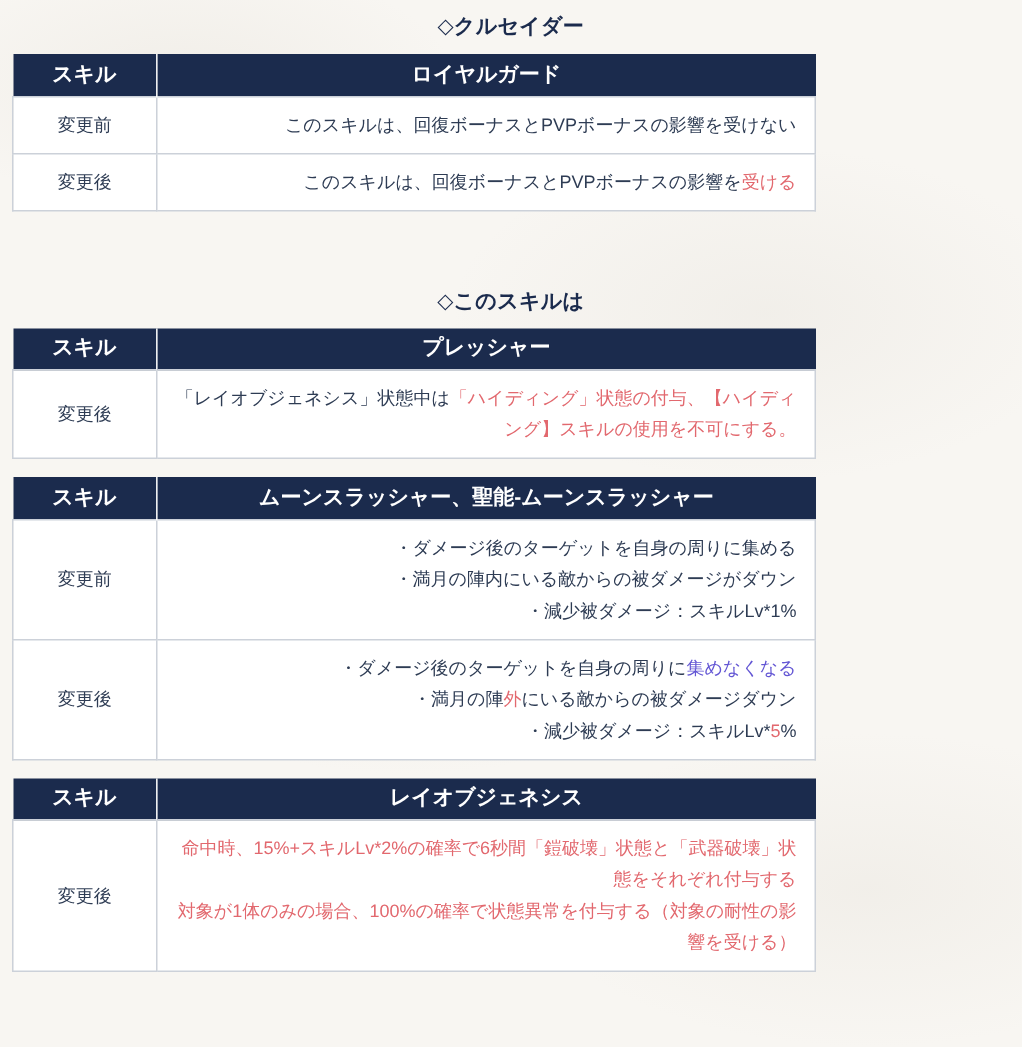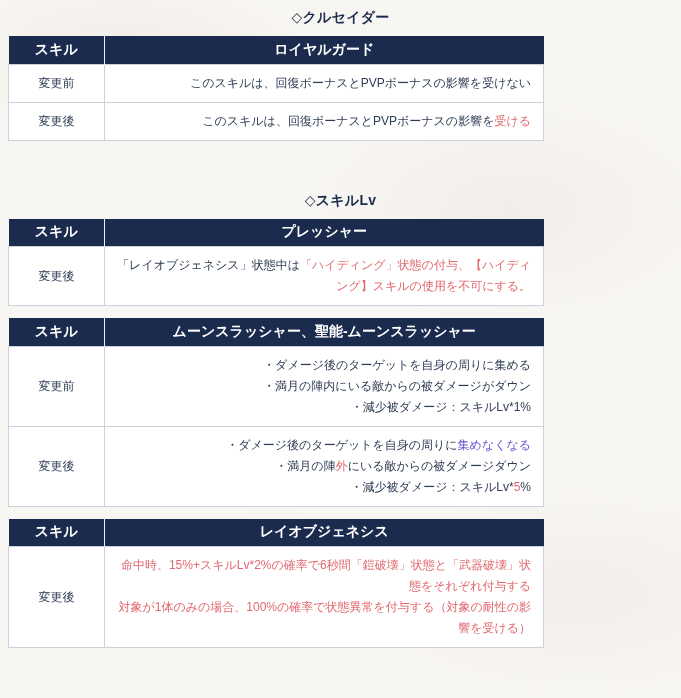--- a/index.html
+++ b/index.html
@@ -75,21 +75,21 @@
       <td class="label-cell">変更後</td>
       <td>
         <div class="content-line">
           <span class="seg">このスキルは、回復ボーナスとPVPボーナスの影響を</span><span class="seg-red">受ける</span>
         </div>
       </td>
     </tr>
   </tbody>
     </table>
 
-  <h2 class="section-heading spaced">◇スキルLv</h2>
+  <h2 class="section-heading spaced">◇このスキルは</h2>
 
   <table class="skill-table">
     <colgroup>
         <col class="c-label">
         <col>
       </colgroup>
     <tbody>
         <tr>
       <th class="skill-col">スキル</th>
       <th>プレッシャー</th>

